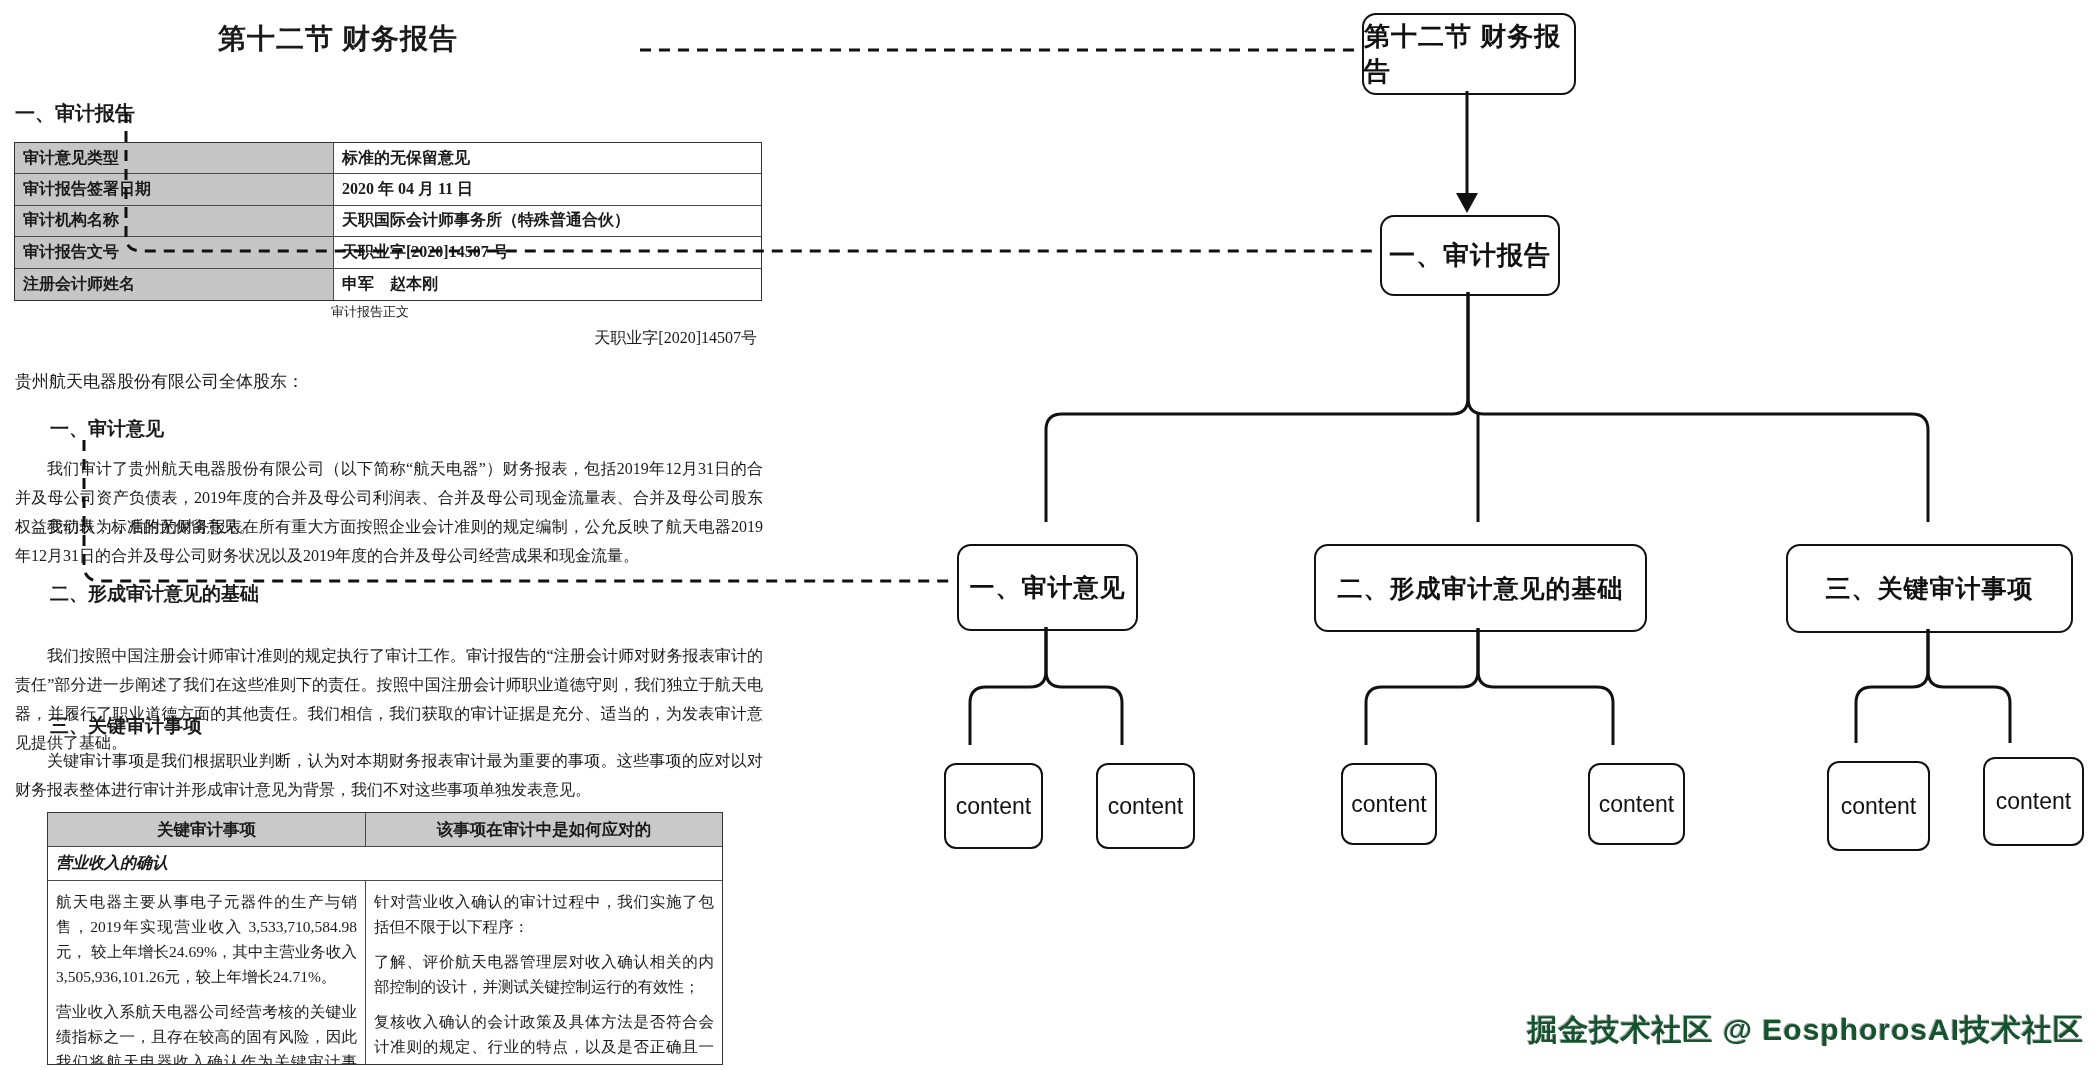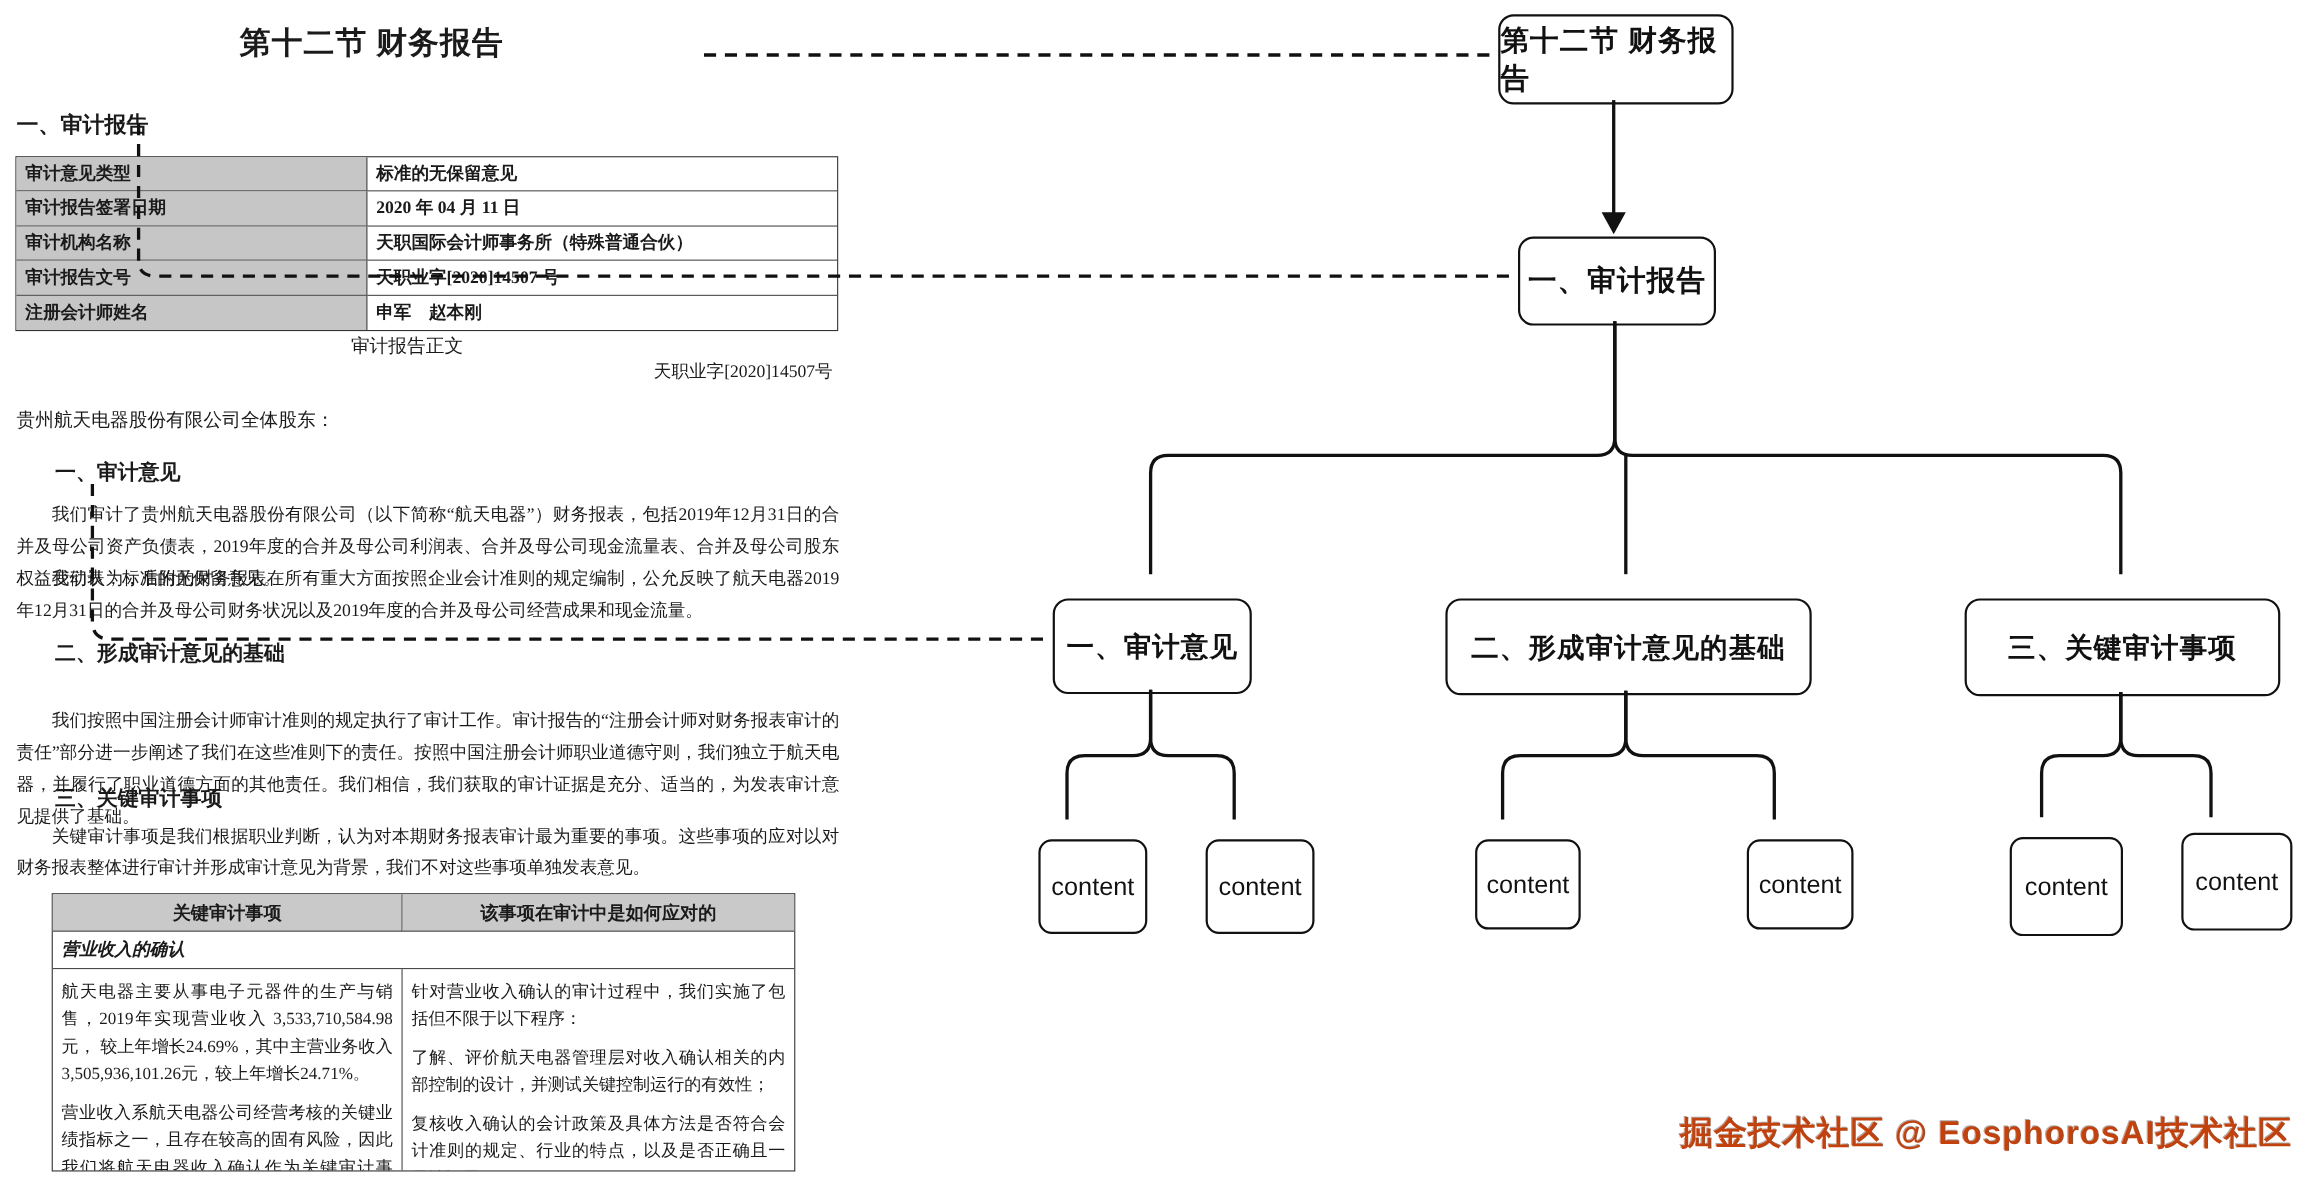--- a/index.html
+++ b/index.html
@@ -10,21 +10,21 @@
              font-size:28px;font-weight:bold;letter-spacing:1px;}
   .h-lvl1{position:absolute;left:15px;top:100px;font-size:20px;font-weight:bold;}
   .h-body{position:absolute;font-size:19px;font-weight:bold;}
   .audit-table{position:absolute;left:14px;top:142px;width:746px;
                display:grid;grid-template-columns:319px 1fr;grid-auto-rows:31.4px;
                border:1.5px solid #333;font-size:16px;font-weight:bold;}
   .audit-table .cell{border-bottom:1px solid #4a4a4a;display:flex;align-items:center;
                      padding-left:8px;overflow:hidden;white-space:nowrap;}
   .audit-table .lbl{background:#c6c6c6;border-right:1px solid #4a4a4a;}
   .audit-table .row-last{border-bottom:none;}
-  .doc-center{position:absolute;left:0;top:303px;width:740px;text-align:center;font-size:17px;}
+  .doc-center{position:absolute;left:0;top:303px;width:740px;text-align:center;font-size:13px;}
   .doc-repnum{position:absolute;left:0;top:328px;width:757px;text-align:right;font-size:16px;}
   .doc-salutation{position:absolute;left:15px;top:370px;font-size:17px;}
   .para{position:absolute;left:15px;width:748px;font-size:16px;line-height:29px;
         text-align:justify;text-indent:2em;margin:0;}
   
   .km-table{position:absolute;left:47px;top:812px;width:674px;border:1.5px solid #333;
             display:grid;grid-template-columns:318px 1fr;font-size:15.5px;}
   .km-h{height:33px;background:#c9c9c9;font-weight:bold;display:flex;align-items:center;
         justify-content:center;border-bottom:1px solid #4a4a4a;font-size:16.5px;}
   .km-h.first{border-right:1px solid #4a4a4a;font-family:Liberation Serif, serif;}
@@ -47,21 +47,21 @@
   #n-b3{left:1786px;top:544px;width:283px;height:85px;}
   #n-c1{left:923px;top:763px;width:95px;height:82px;}
   #n-c2{left:1075px;top:763px;width:95px;height:82px;}
   #n-c3{left:1320px;top:763px;width:92px;height:78px;}
   #n-c4{left:1567px;top:763px;width:93px;height:78px;}
   #n-c5{left:1806px;top:761px;width:99px;height:86px;}
   #n-c6{left:1962px;top:757px;width:97px;height:85px;}
   .connectors{position:absolute;left:0;top:0;z-index:5;pointer-events:none;}
   .watermark{position:absolute;right:12px;top:1010px;
              font-family:"Liberation Sans","DejaVu Sans",sans-serif;
-             font-size:30px;font-weight:700;color:#c2410c;letter-spacing:1px;
+             font-size:30px;font-weight:700;color:#14532d;letter-spacing:1px;
              text-shadow:1px 1px 0 #ffffff,-1px -1px 0 #a8a8a8;z-index:2;}
 </style>
 </head>
 <body>
 
 <div class="stage">
 
   <div class="doc-title">第十二节 财务报告</div>
 
   <div class="h-lvl1">一、审计报告</div>

